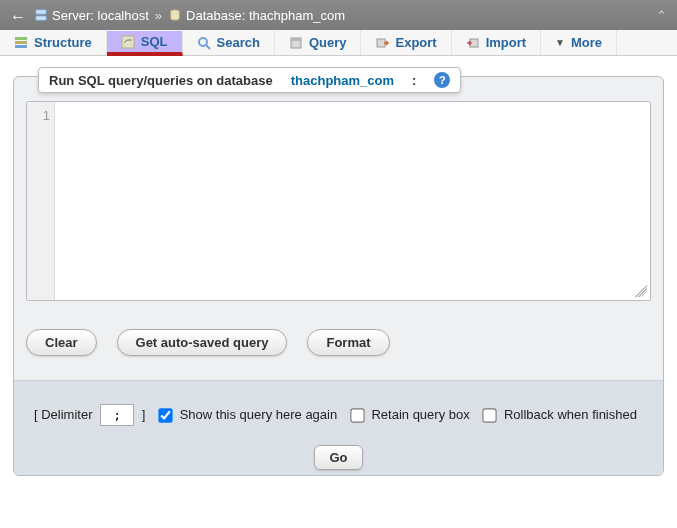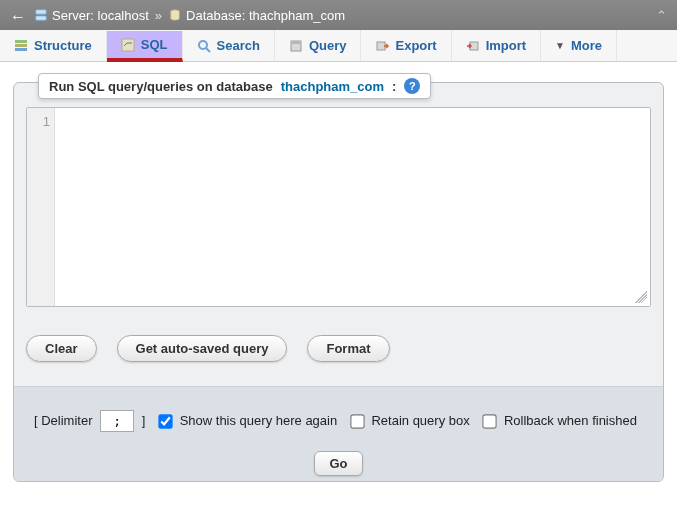--- a/index.html
+++ b/index.html
@@ -11,21 +11,21 @@
     padding: 0 10px; font-size: 13px;
   }
   .topbar .back-btn { color:#fff; margin-right:8px; font-size:16px; cursor:pointer;}
   .topbar .crumb-icon { display:inline-block; width:14px; height:14px; vertical-align:middle; margin-right:4px;}
   .topbar a { color:#fff; text-decoration:none;}
   .topbar .sep { margin:0 6px; color:#e0e0e0; }
   .topbar .collapse { margin-left:auto; color:#d0d0d0; cursor:pointer; }
 
   .tabs {
     display:flex; background:#f6f6f6; border-bottom:1px solid #cfcfcf;
-    height:32px; align-items:stretch;
+    height:26px; align-items:stretch;
   }
   .tab {
     display:flex; align-items:center; gap:6px;
     padding:0 14px; border-right:1px solid #e5e5e5;
     color:#2765a2; cursor:pointer; font-weight:bold;
     background:#f6f6f6;
   }
   .tab.active {
     background:#c4b5fd; border-bottom:4px solid #b91c1c;
     position:relative; top:1px;
@@ -40,21 +40,21 @@
     border-radius:6px;
     padding:10px 12px 14px 12px;
     position:relative;
   }
   .panel-title-chip {
     position:absolute; top:-10px; left:24px;
     background:#fff; border:1px solid #b9bcc0; border-radius:4px;
     padding:4px 10px;
     box-shadow:0 2px 4px rgba(0,0,0,0.15);
     font-weight:bold; color:#333;
-    display:flex; align-items:center; gap:8px;
+    display:flex; align-items:center; gap:18px;
   }
   .panel-title-chip .db { color:#0369a1; }
   .panel-title-chip .help {
     width:16px;height:16px;border-radius:50%;
     background:#3a85d5;color:#fff;display:flex;align-items:center;justify-content:center;
     font-size:11px;font-weight:bold;
   }
 
   .editor-wrap {
     margin-top:14px; background:#fff; border:1px solid #b9bcc0;

